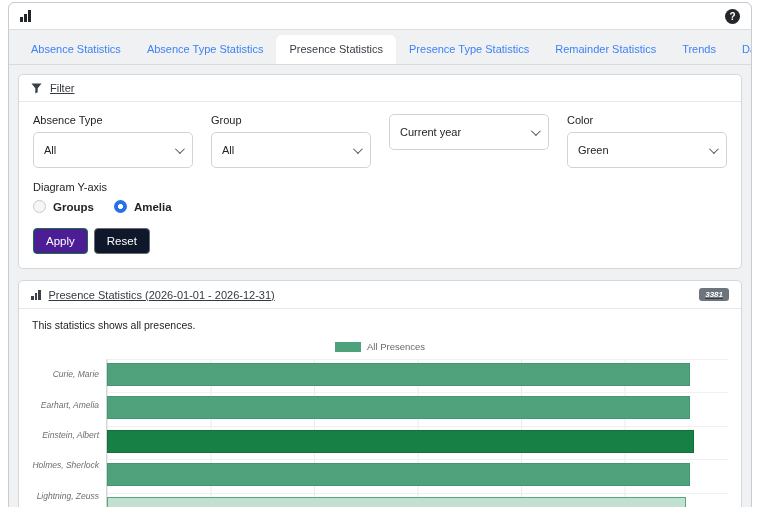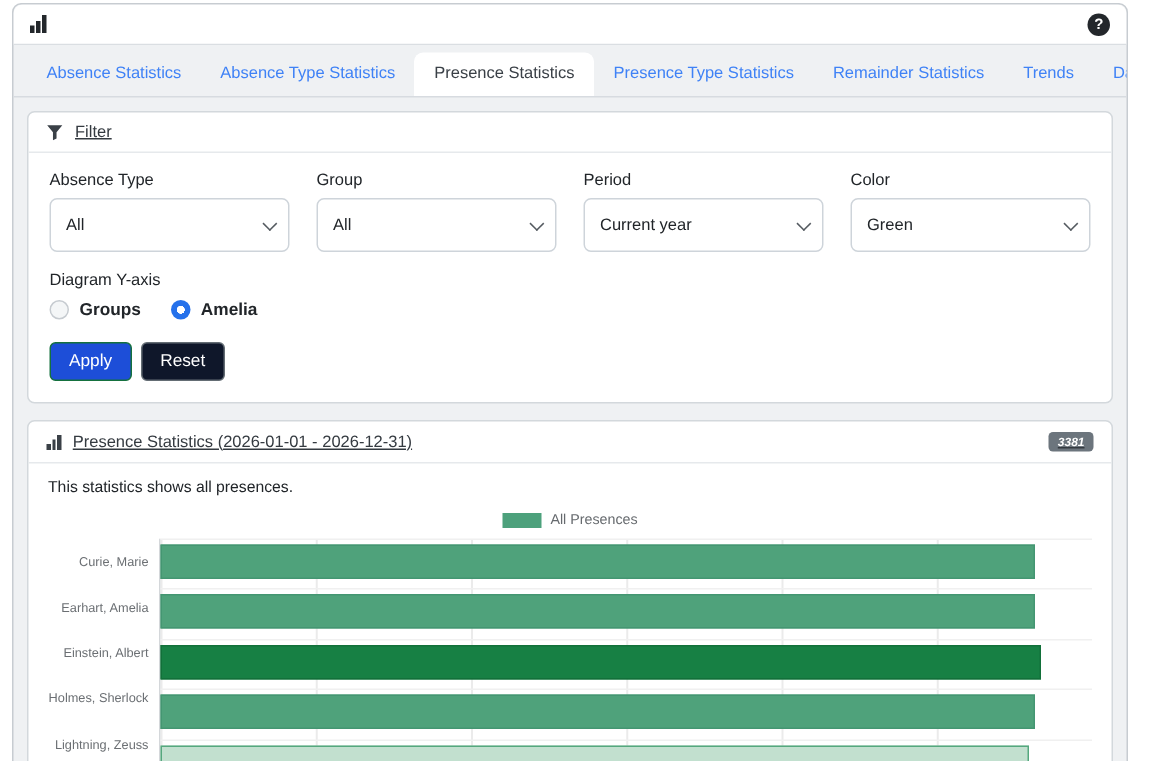--- a/index.html
+++ b/index.html
@@ -38,39 +38,39 @@
   .select .val { flex:1; }
   .chev { width:7px; height:7px; border-right:1.4px solid #555b61; border-bottom:1.4px solid #555b61;
     transform:rotate(45deg) translateY(-2px); margin-left:6px; }
   .yaxis-label { font-size:11px; color:#212529; margin:13px 0 7px 0; }
   .radios { display:flex; gap:20px; align-items:center;font-weight:bold; }
   .radio { display:flex; align-items:center; gap:7px; font-size:11.5px; color:#212529; cursor:pointer; }
   .radio .dot { width:13px; height:13px; border-radius:50%; border:1px solid #c6cbd0; background:#f4f6f7; }
   .radio.checked .dot { border:none; background:radial-gradient(circle,#fff 0 2.6px,#2571eb 2.7px); }
   .btn-row { margin-top:15px; display:flex; gap:6px; }
   .btn { font-size:11.5px; color:#fff; padding:6px 12px; border-radius:4px; border:1px solid transparent; cursor:pointer; }
-  .btn-apply { background:#1d4ed8; border-color:#15713e; }
+  .btn-apply { background:#4c1d95; border-color:#15713e; }
   .btn-reset { background:#0f172a; border-color:#646d74; }
 
   
   .stats-header .mini-bars { display:flex; align-items:flex-end; gap:1px; height:10px; }
   .stats-header .mini-bars i { display:block; width:2.5px; background:#3a4047; }
   .stats-header .mini-bars i:nth-child(1){height:4px;} .stats-header .mini-bars i:nth-child(2){height:7px;} .stats-header .mini-bars i:nth-child(3){height:10px;}
   .badge { margin-left:auto; background:#6c757d; color:#fff; font-size:8px; font-style:italic;
     font-weight:bold; padding:2px 6px; border-radius:3px; }
   .stats-body { padding:10px 13px 0 13px; }
   .desc { font-size:10.5px; color:#212529; margin-bottom:10px; }
   .legend { display:flex; align-items:center; justify-content:center; gap:6px; margin-bottom:7px; cursor:pointer; }
   .legend .swatch { width:26px; height:10px; }
   .legend .ltext { font-size:9.5px; color:#666a6e; }
 
   .chart { display:flex; }
   .ylabels { width:74px; }
   .ylabels .yl { height:30.4px; display:flex; align-items:center; justify-content:flex-end;
-    padding-right:7px; font-size:8.5px; color:#6b6f73; white-space:nowrap; }
+    padding-right:7px; font-size:8.5px; color:#6b6f73; white-space:nowrap;font-style:italic; }
   .plot { flex:1; border-left:1px solid #d4d7da; border-top:1px solid #f0f0f0;
     background-image:linear-gradient(to right,#ebebeb 1px,transparent 1px);
     background-size:calc(100%/6) 100%; position:relative; }
   .prow { height:30.4px; border-bottom:1px solid #f0f0f0; }
   .bar { height:23px; margin-top:3px; border:1px solid; border-radius:0; }
 </style>
 </head>
 <body>
 
 <div class="frame">
@@ -116,21 +116,20 @@
               </div>
             </div>
             <div>
               <div class="field-label">Group</div>
               <div class="select">
                 <span class="val">All</span>
                 <span class="chev"></span>
               </div>
             </div>
             <div>
-              <div class="field-label">Period</div>
               <div class="select">
                 <span class="val">Current year</span>
                 <span class="chev"></span>
               </div>
             </div>
             <div>
               <div class="field-label">Color</div>
               <div class="select">
                 <span class="val">Green</span>
                 <span class="chev"></span>

